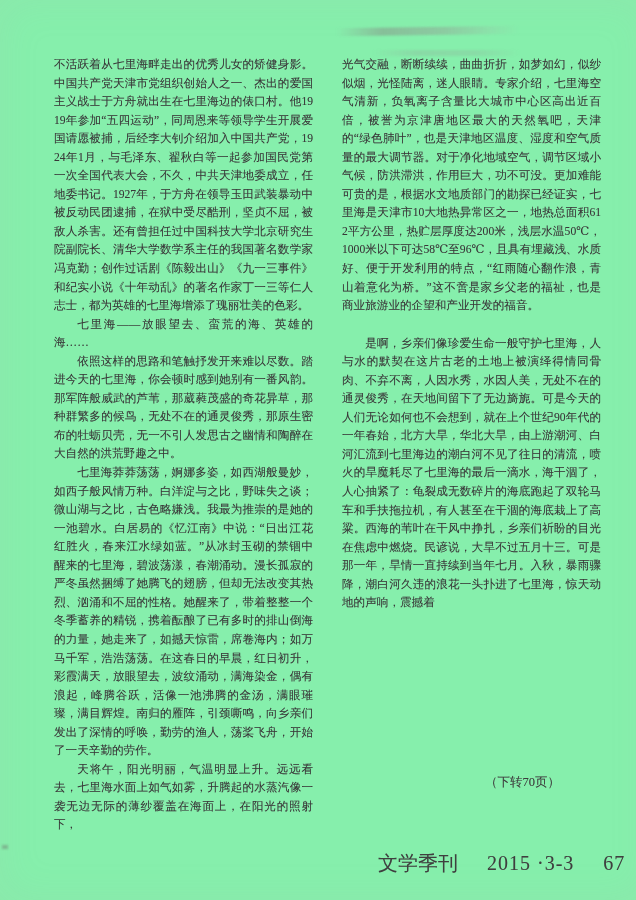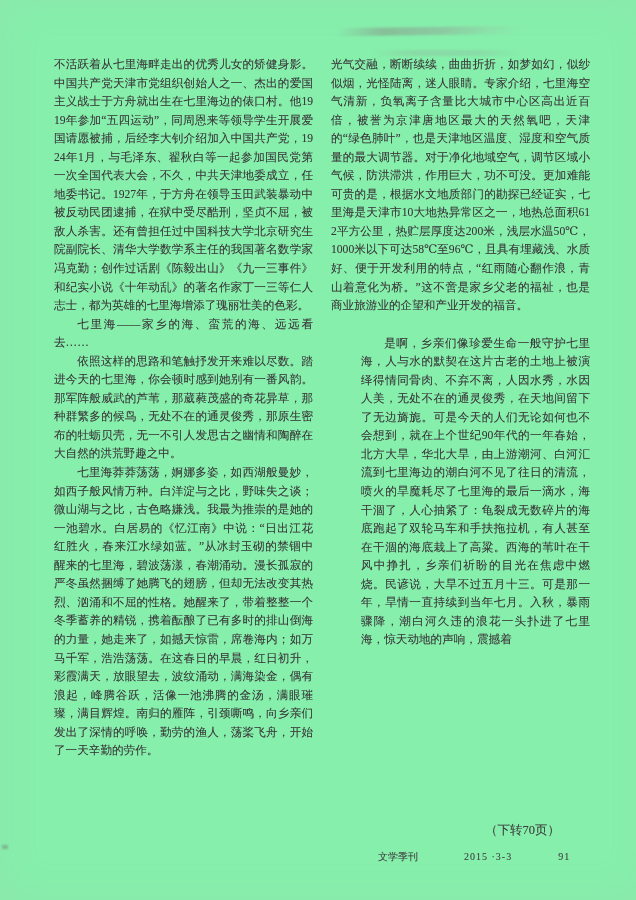--- a/index.html
+++ b/index.html
@@ -16,39 +16,39 @@
     padding-left:12px;
   }
   .column{
     position:absolute;top:56px;width:259px;
     font-size:11.6px;line-height:18.55px;
     color:#383838;
     text-align:justify;
     overflow:hidden;
   }
   .column-left{left:54px;height:792px;}
-  .column-right{left:331px;height:768px;}
+  .column-right{left:342px;height:768px;}
   .para{
     margin:0;
     text-shadow:0 0 0.6px rgba(80,80,80,0.35);
     word-break:break-all;
   }
   .para.indent{text-indent:2em;}
-  .para.gap-before{margin-top:19px;margin-left:30px;}
+  .para.gap-before{margin-top:19px;}
   .continuation{
-    position:absolute;left:331px;top:822px;width:259px;
+    position:absolute;left:331px;top:774px;width:259px;
     box-sizing:border-box;padding-right:30px;
     text-align:right;
     font-size:12.5px;color:#3d3d3d;
     text-shadow:0 0 0.6px rgba(80,80,80,0.35);
   }
   .footer{
     position:absolute;left:378px;top:850px;
-    display:flex;align-items:baseline;gap:46px;
-    font-size:10px;color:#3f3f3f;
+    display:flex;align-items:baseline;gap:29px;
+    font-size:20px;color:#3f3f3f;
     text-shadow:0 0 0.6px rgba(80,80,80,0.3);
   }
   .footer .issue{letter-spacing:1px;}
   .footer .pagenum{letter-spacing:1px;}
   
   .streak-1{
     position:absolute;left:336px;top:27px;width:184px;height:8px;
     background:linear-gradient(90deg,rgba(150,148,145,0) 0%,rgba(135,133,130,0.45) 25%,rgba(150,148,145,0.38) 60%,rgba(165,163,160,0.15) 85%,rgba(170,168,165,0) 100%);
     filter:blur(1px);
     transform:rotate(-0.8deg);
@@ -67,32 +67,33 @@
 </head>
 <body>
 
 <div class="page">
   <div class="streak-1"></div>
   <div class="streak-2"></div>
   <div class="edge-mark"></div>
 
   <div class="column column-left">
       <p class="para">不活跃着从七里海畔走出的优秀儿女的矫健身影。中国共产党天津市党组织创始人之一、杰出的爱国主义战士于方舟就出生在七里海边的俵口村。他1919年参加“五四运动”，同周恩来等领导学生开展爱国请愿被捕，后经李大钊介绍加入中国共产党，1924年1月，与毛泽东、翟秋白等一起参加国民党第一次全国代表大会，不久，中共天津地委成立，任地委书记。1927年，于方舟在领导玉田武装暴动中被反动民团逮捕，在狱中受尽酷刑，坚贞不屈，被敌人杀害。还有曾担任过中国科技大学北京研究生院副院长、清华大学数学系主任的我国著名数学家冯克勤；创作过话剧《陈毅出山》《九一三事件》和纪实小说《十年动乱》的著名作家丁一三等仁人志士，都为英雄的七里海增添了瑰丽壮美的色彩。</p>
-      <p class="para indent">七里海——家乡的海、蛮荒的海、远远看去……</p>
+      <p class="para indent">七里海——放眼望去、蛮荒的海、英雄的海……</p>
       <p class="para indent">依照这样的思路和笔触抒发开来难以尽数。踏进今天的七里海，你会顿时感到她别有一番风韵。那军阵般威武的芦苇，那葳蕤茂盛的奇花异草，那种群繁多的候鸟，无处不在的通灵俊秀，那原生密布的牡蛎贝壳，无一不引人发思古之幽情和陶醉在大自然的洪荒野趣之中。</p>
       <p class="para indent">七里海莽莽荡荡，婀娜多姿，如西湖般曼妙，如西子般风情万种。白洋淀与之比，野味失之谈；微山湖与之比，古色略嫌浅。我最为推崇的是她的一池碧水。白居易的《忆江南》中说：“日出江花红胜火，春来江水绿如蓝。”从冰封玉砌的禁锢中醒来的七里海，碧波荡漾，春潮涌动。漫长孤寂的严冬虽然捆缚了她腾飞的翅膀，但却无法改变其热烈、汹涌和不屈的性格。她醒来了，带着整整一个冬季蓄养的精锐，携着酝酿了已有多时的排山倒海的力量，她走来了，如撼天惊雷，席卷海内；如万马千军，浩浩荡荡。在这春日的早晨，红日初升，彩霞满天，放眼望去，波纹涌动，满海染金，偶有浪起，峰腾谷跃，活像一池沸腾的金汤，满眼璀璨，满目辉煌。南归的雁阵，引颈嘶鸣，向乡亲们发出了深情的呼唤，勤劳的渔人，荡桨飞舟，开始了一天辛勤的劳作。</p>
+      <p class="para indent">天将午，阳光明丽，气温明显上升。远远看去，七里海水面上如气如雾，升腾起的水蒸汽像一袭无边无际的薄纱覆盖在海面上，在阳光的照射下，</p>
     </div>
 
   <div class="column column-right">
       <p class="para">光气交融，断断续续，曲曲折折，如梦如幻，似纱似烟，光怪陆离，迷人眼睛。专家介绍，七里海空气清新，负氧离子含量比大城市中心区高出近百倍，被誉为京津唐地区最大的天然氧吧，天津的“绿色肺叶”，也是天津地区温度、湿度和空气质量的最大调节器。对于净化地域空气，调节区域小气候，防洪滞洪，作用巨大，功不可没。更加难能可贵的是，根据水文地质部门的勘探已经证实，七里海是天津市10大地热异常区之一，地热总面积612平方公里，热贮层厚度达200米，浅层水温50℃，1000米以下可达58℃至96℃，且具有埋藏浅、水质好、便于开发利用的特点，“红雨随心翻作浪，青山着意化为桥。”这不啻是家乡父老的福祉，也是商业旅游业的企望和产业开发的福音。</p>
       <p class="para indent gap-before">是啊，乡亲们像珍爱生命一般守护七里海，人与水的默契在这片古老的土地上被演绎得情同骨肉、不弃不离，人因水秀，水因人美，无处不在的通灵俊秀，在天地间留下了无边旖旎。可是今天的人们无论如何也不会想到，就在上个世纪90年代的一年春始，北方大旱，华北大旱，由上游潮河、白河汇流到七里海边的潮白河不见了往日的清流，喷火的旱魔耗尽了七里海的最后一滴水，海干涸了，人心抽紧了：龟裂成无数碎片的海底跑起了双轮马车和手扶拖拉机，有人甚至在干涸的海底栽上了高粱。西海的苇叶在干风中挣扎，乡亲们祈盼的目光在焦虑中燃烧。民谚说，大旱不过五月十三。可是那一年，旱情一直持续到当年七月。入秋，暴雨骤降，潮白河久违的浪花一头扑进了七里海，惊天动地的声响，震撼着</p>
     </div>
 
   <div class="continuation">
     <span>（下转70页）</span>
   </div>
 
   <div class="footer">
     <span class="journal">文学季刊</span>
     <span class="issue">2015 ·3-3</span>
-    <span class="pagenum">91</span>
+    <span class="pagenum">67</span>
   </div>
 </div>
 
 </body></html>

